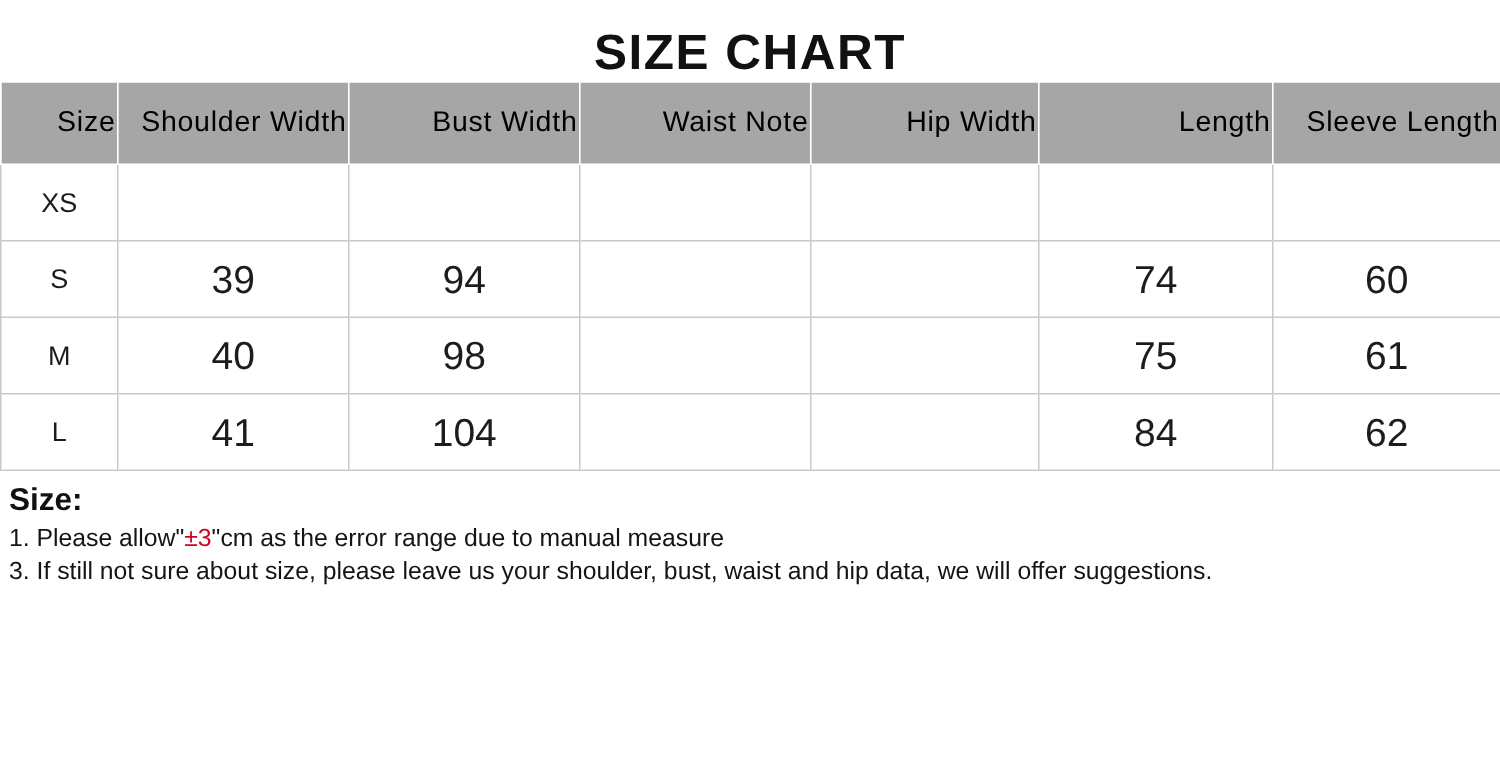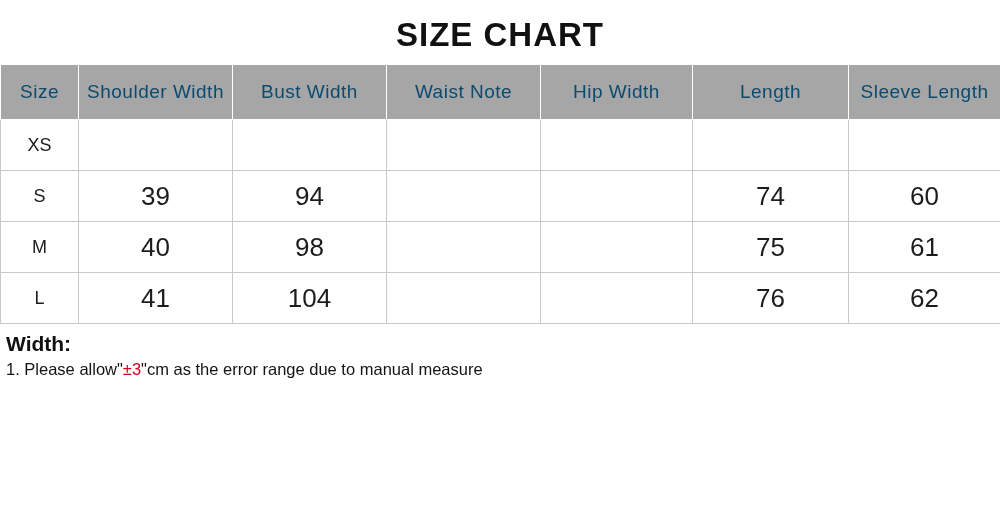--- a/index.html
+++ b/index.html
@@ -19,36 +19,35 @@
     height: 522px;
     position: relative;
     background: #ffffff;
   }
   .title {
     text-align: center;
     font-size: 33px;
     font-weight: bold;
     letter-spacing: 1px;
     padding-top: 16px;
-    padding-bottom: 10px;
     color: #111;
   }
   table.size-table {
     width: 1000px;
     border-collapse: collapse;
     table-layout: fixed;
   }
   table.size-table th {
     background: #a6a6a6;
-    color: #0c4a6e;
+    color: #000000;
     font-weight: normal;
     font-size: 19px;
     height: 52px;
     border: 1px solid #ffffff;
-    text-align: center;
+    text-align: right;
     vertical-align: middle;
     letter-spacing: 0.5px;
   }
   table.size-table td {
     height: 48px;
     border: 1px solid #c9c9c9;
     text-align: center;
     vertical-align: middle;
     font-size: 26px;
     color: #1c1c1c;
@@ -142,24 +141,25 @@
         <td></td>
         <td>75</td>
         <td>61</td>
       </tr>
       <tr>
         <td class="size-label">L</td>
         <td>41</td>
         <td>104</td>
         <td></td>
         <td></td>
-        <td>76</td>
+        <td>84</td>
         <td>62</td>
       </tr>
     </tbody>
   </table>
 
   <div class="notes">
-    <div class="notes-title">Width:</div>
+    <div class="notes-title">Size:</div>
     <div class="note-line"><span>1. Please allow"</span><span class="tol">±3</span><span>"cm as the error range due to manual measure</span></div>
+    <div class="note-line">3. If still not sure about size, please leave us your shoulder, bust, waist and hip data, we will offer suggestions.</div>
   </div>
 
 </div>
 
 </body></html>

